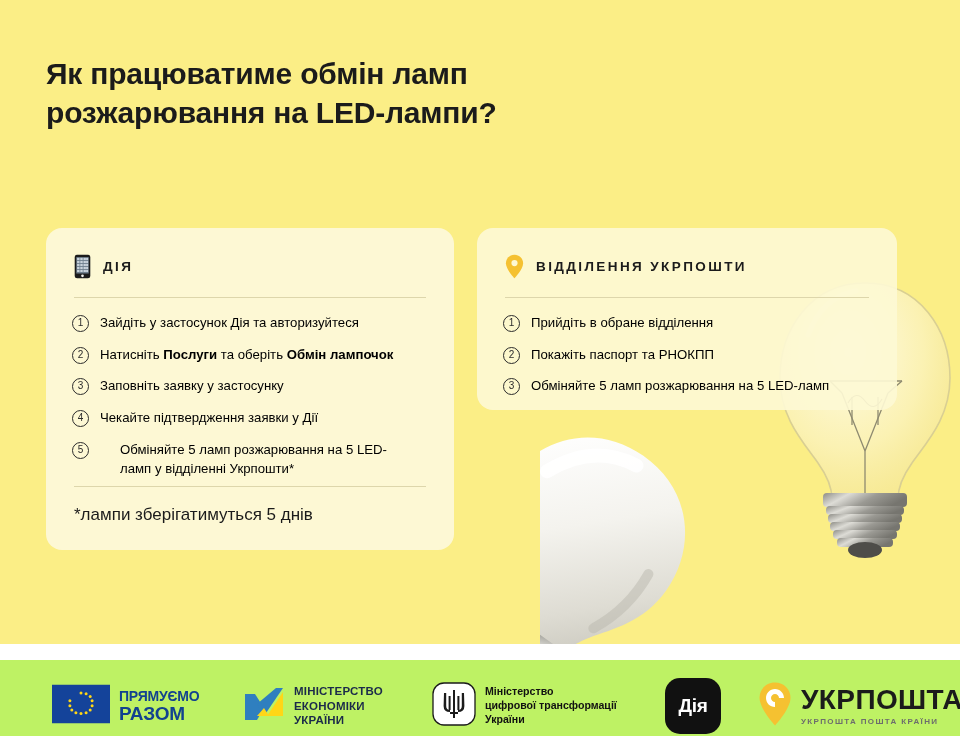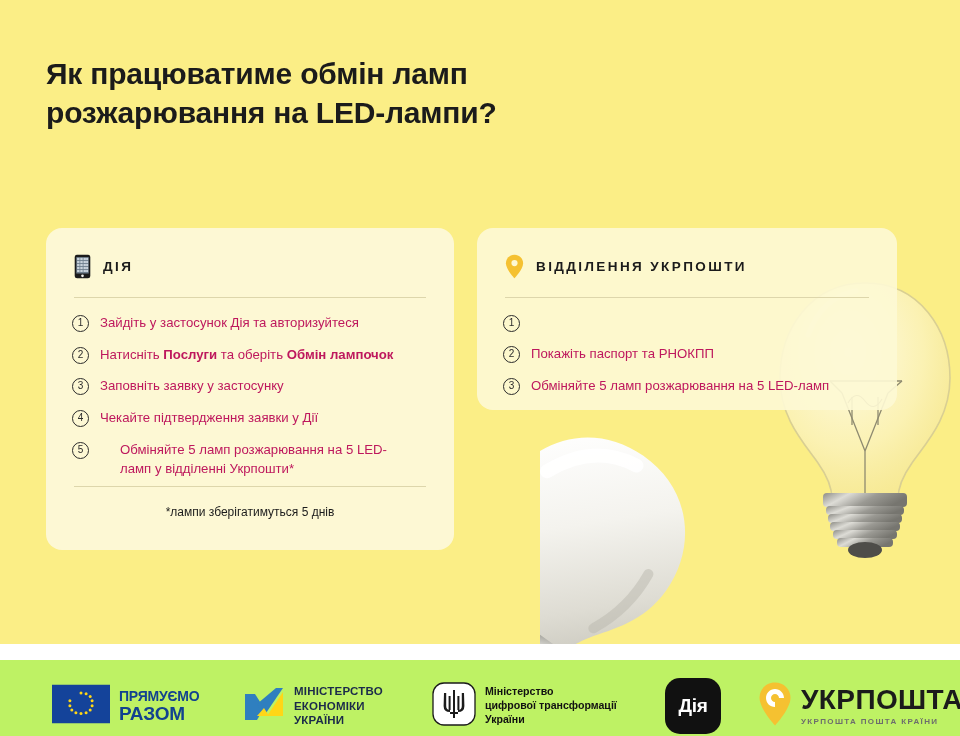--- a/index.html
+++ b/index.html
@@ -99,36 +99,35 @@
     font-size: 10px;
     line-height: 14.5px;
     text-align: center;
     color: #2b2b2b;
     font-weight: 500;
     margin-top: 1px;
   }
   .step-text {
     font-size: 13.2px;
     line-height: 1.42;
-    color: #be185d;
+    color: #000000;
     font-weight: 500;
   }
   .step-text b { font-weight: 700; margin-top: 9px; }
 
   .footnote-rule {
     height: 1px;
     background: #ddd6ab;
     margin: 8px 28px 0 28px;
   }
   .footnote {
     padding: 18px 28px 0 28px;
-    font-size: 12px;
+    font-size: 17px;
     color: #1b1b1b;
     font-weight: 500;
-    text-align: center;
   }
 
   
   .phone-icon { width: 17px; height: 25px; display: block; }
   .pin-icon   { width: 19px; height: 25px; display: block; }
 
   
   .footer {
     position: absolute;
     left: 0; top: 660px;
@@ -332,20 +331,21 @@
           </svg>
         </span>
         <span class="card-title">ВІДДІЛЕННЯ УКРПОШТИ</span>
       </div>
 
       <div class="rule"></div>
 
       <div class="steps">
         <div class="step">
           <span class="step-num">1</span>
+          <span class="step-text">Прийдіть в обране відділення</span>
         </div>
         <div class="step">
           <span class="step-num">2</span>
           <span class="step-text">Покажіть паспорт та РНОКПП</span>
         </div>
         <div class="step">
           <span class="step-num">3</span>
           <span class="step-text">Обміняйте 5 ламп розжарювання на 5 LED-ламп</span>
         </div>
       </div>

